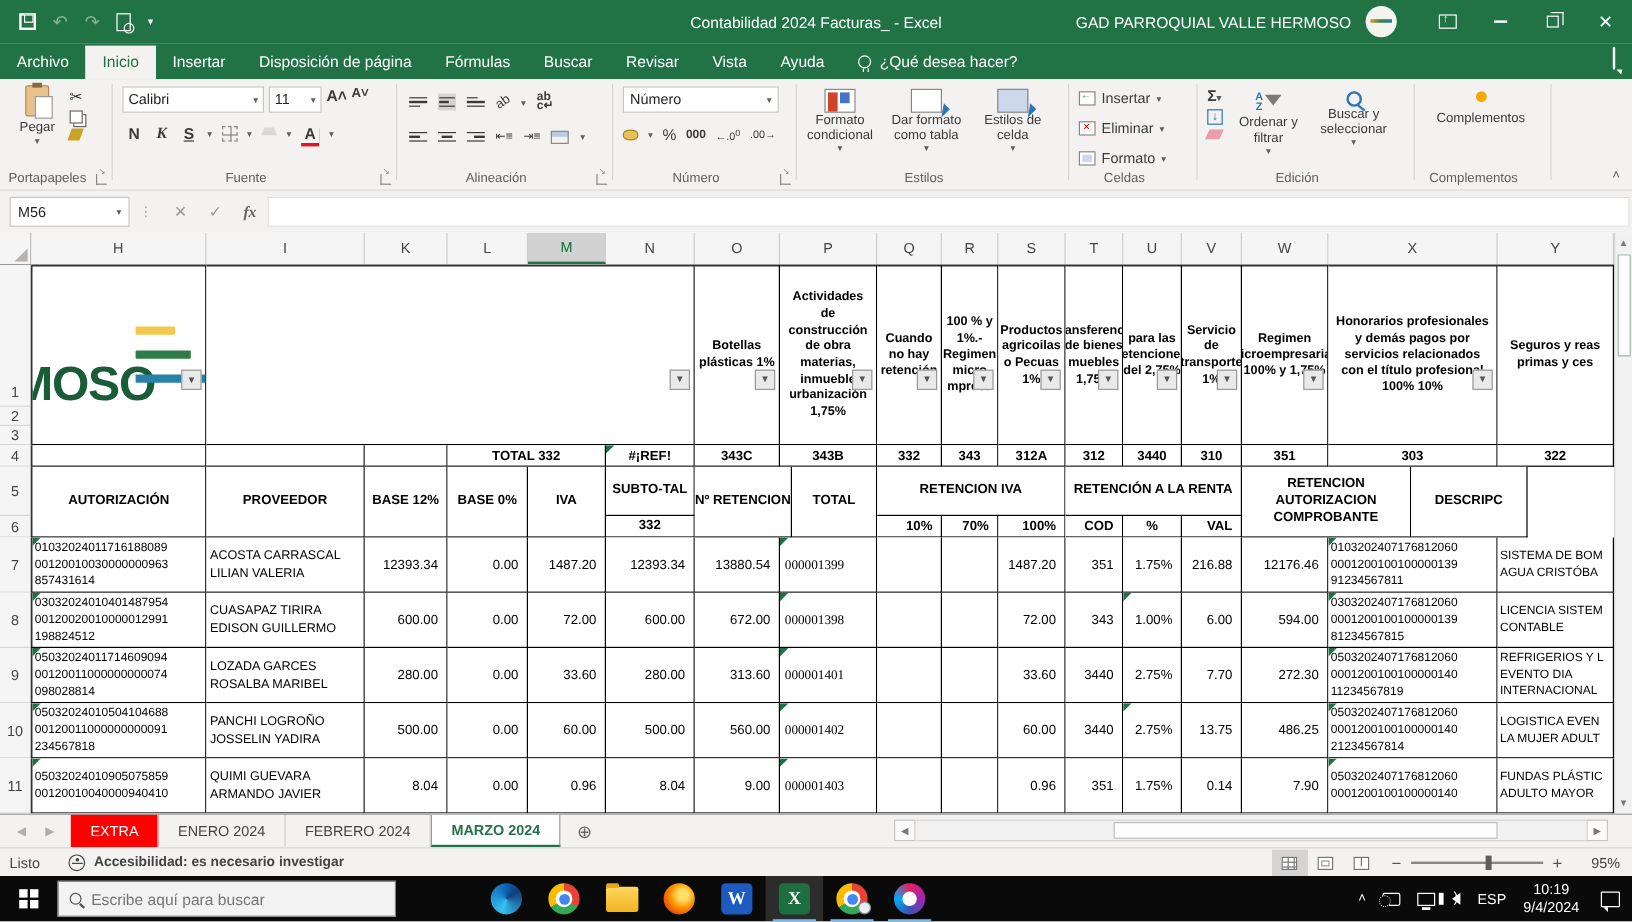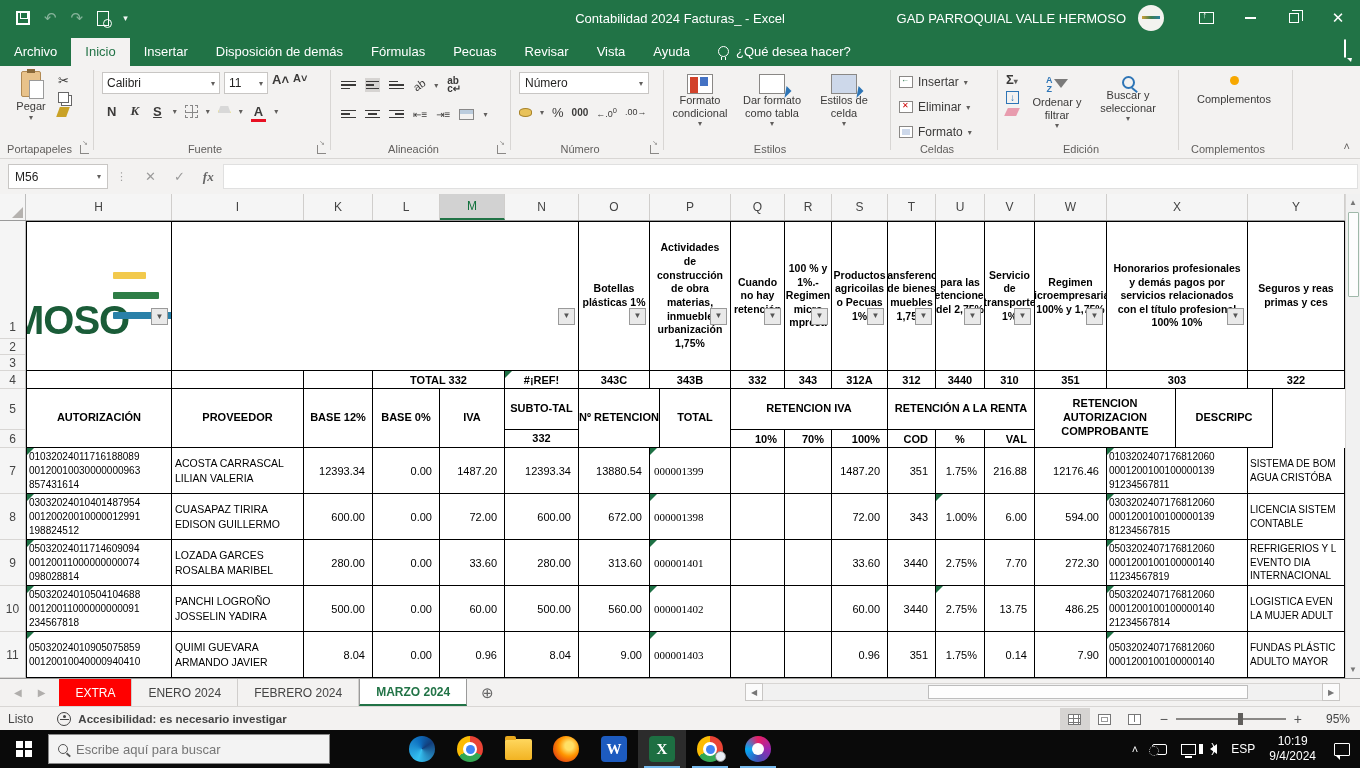--- a/index.html
+++ b/index.html
@@ -227,23 +227,23 @@
           <span class="rest-ic"></span>
         </span>
       <span class="winbtn" style="font-size:15px">✕</span>
     </div>
   </div>
 
   <div id="tabrow">
     <div class="mtab">Archivo</div>
     <div class="mtab active">Inicio</div>
     <div class="mtab">Insertar</div>
-    <div class="mtab">Disposición de demás</div>
+    <div class="mtab">Disposición de página</div>
     <div class="mtab">Fórmulas</div>
-    <div class="mtab">Pecuas</div>
+    <div class="mtab">Buscar</div>
     <div class="mtab">Revisar</div>
     <div class="mtab">Vista</div>
     <div class="mtab">Ayuda</div>
     <div class="tellme">
       <span class="bulb"></span>
       <span>¿Qué desea hacer?</span>
     </div>
     <div style="position:absolute;right:14px;bottom:8px"><span class="comments-ic"></span></div>
   </div>
 

